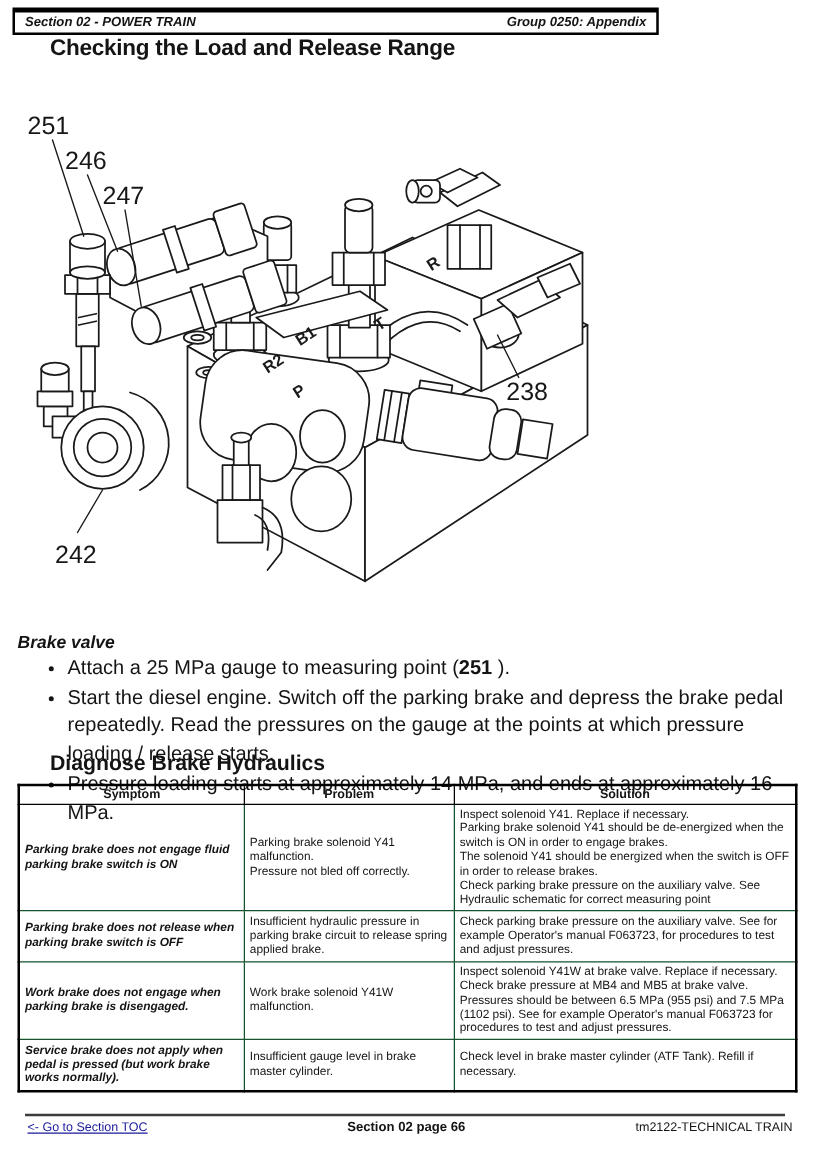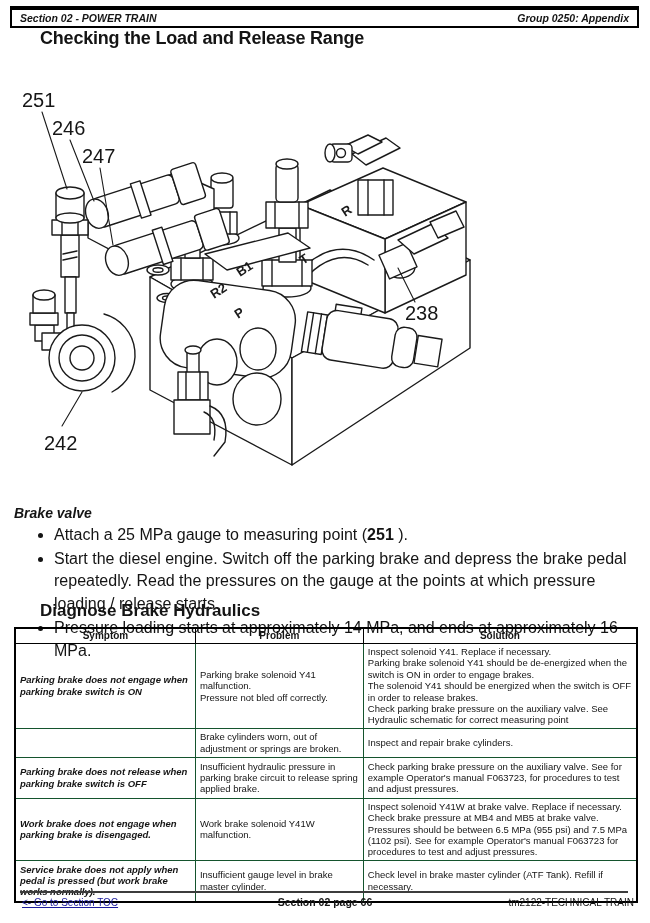--- a/index.html
+++ b/index.html
@@ -1,21 +1,21 @@
 <!DOCTYPE html>
 <html><head>
 <meta charset="utf-8">
 <style>
   html,body{margin:0;padding:0;}
   body{
     width:650px;height:923px;position:relative;background:#ffffff;
     font-family:"Liberation Sans",sans-serif;color:#141414;overflow:hidden;
   }
   .header{
-    position:absolute;left:10px;top:6px;width:629px;box-sizing:border-box;
+    position:absolute;left:10px;top:6px;width:517px;box-sizing:border-box;
     border-top:4px solid #000;border-bottom:2px solid #000;
     border-left:2px solid #000;border-right:2px solid #000;
     display:flex;justify-content:space-between;align-items:center;
     padding:2px 8px;font-size:10.5px;font-weight:bold;font-style:italic;gap:25px;
   }
   .page-title{
     position:absolute;left:40px;top:28px;font-size:18px;font-weight:bold;
     letter-spacing:-0.2px;
   }
   svg.diagram{position:absolute;left:0;top:62px;}
@@ -263,33 +263,28 @@
     </colgroup>
   <thead>
     <tr>
       <th>Symptom</th>
       <th>Problem</th>
       <th>Solution</th>
     </tr>
   </thead>
   <tbody>
     <tr class="r1">
-      <td class="symptom">Parking brake does not engage when parking brake switch is ON</td>
+      <td class="symptom">Parking brake does not engage fluid parking brake switch is ON</td>
       <td class="pre">Parking brake solenoid Y41 malfunction.
 Pressure not bled off correctly.</td>
       <td class="pre">Inspect solenoid Y41. Replace if necessary.
 Parking brake solenoid Y41 should be de-energized when the switch is ON in order to engage brakes.
 The solenoid Y41 should be energized when the switch is OFF in order to release brakes.
 Check parking brake pressure on the auxiliary valve. See Hydraulic schematic for correct measuring point</td>
     </tr>
-    <tr class="r2">
-      <td class="symptom"></td>
-      <td class="pre">Brake cylinders worn, out of adjustment or springs are broken.</td>
-      <td class="pre">Inspect and repair brake cylinders.</td>
-    </tr>
     <tr class="r3">
       <td class="symptom">Parking brake does not release when parking brake switch is OFF</td>
       <td class="pre">Insufficient hydraulic pressure in parking brake circuit to release spring applied brake.</td>
       <td class="pre">Check parking brake pressure on the auxiliary valve. See for example Operator's manual F063723, for procedures to test and adjust pressures.</td>
     </tr>
     <tr class="r4">
       <td class="symptom">Work brake does not engage when parking brake is disengaged.</td>
       <td class="pre">Work brake solenoid Y41W malfunction.</td>
       <td class="pre">Inspect solenoid Y41W at brake valve. Replace if necessary.
 Check brake pressure at MB4 and MB5 at brake valve. Pressures should be between 6.5 MPa (955 psi) and 7.5 MPa (1102 psi). See for example Operator's manual F063723 for procedures to test and adjust pressures.</td>

